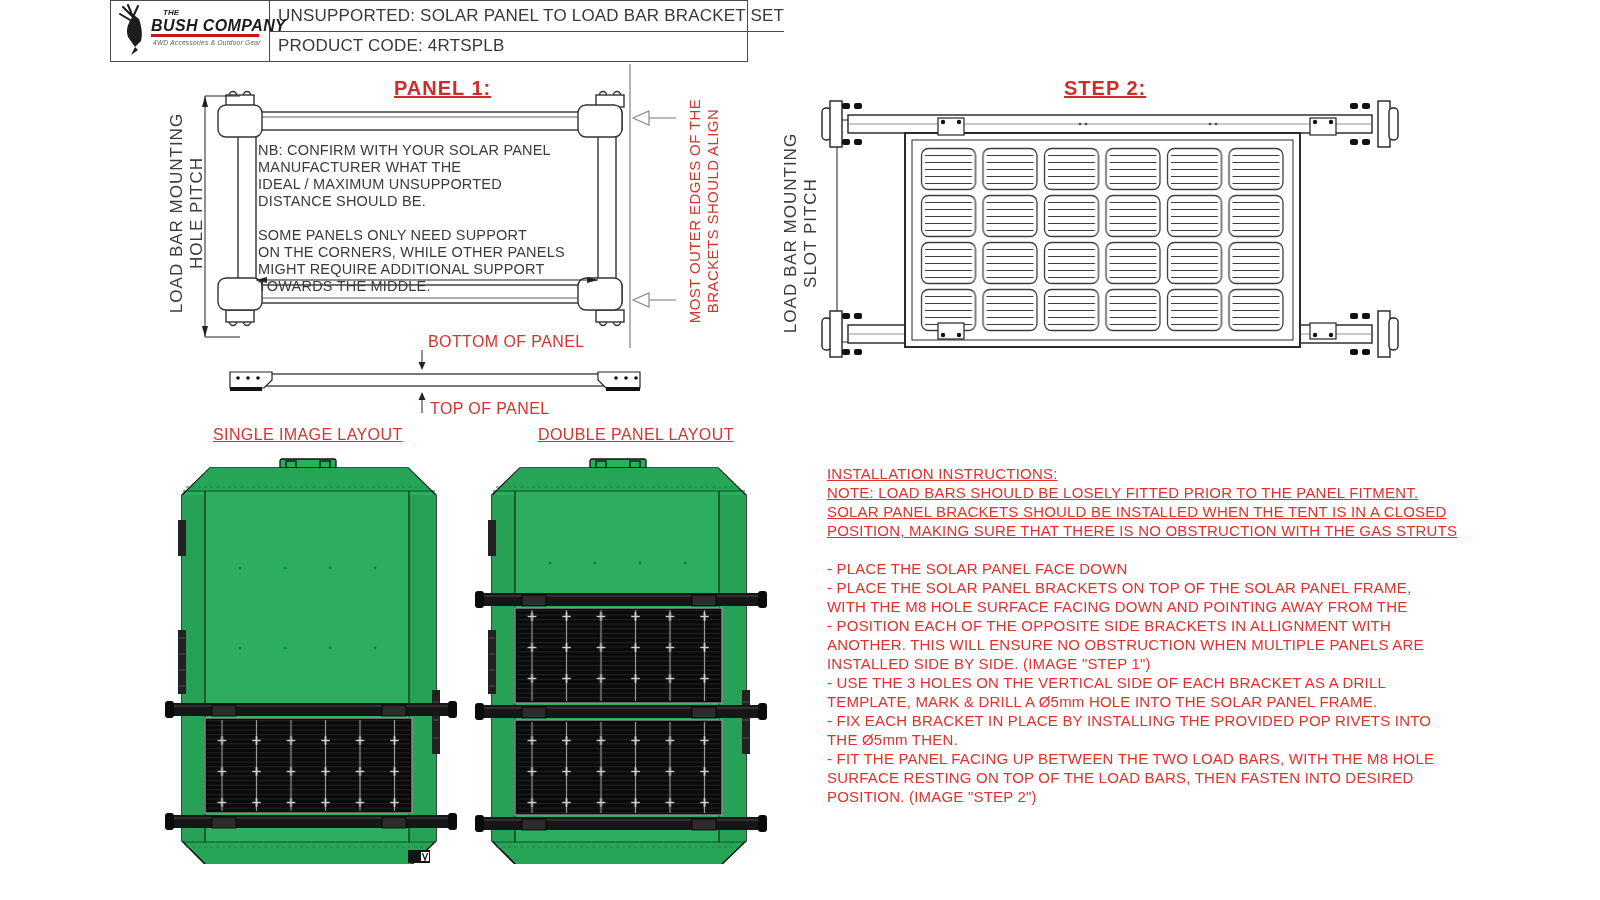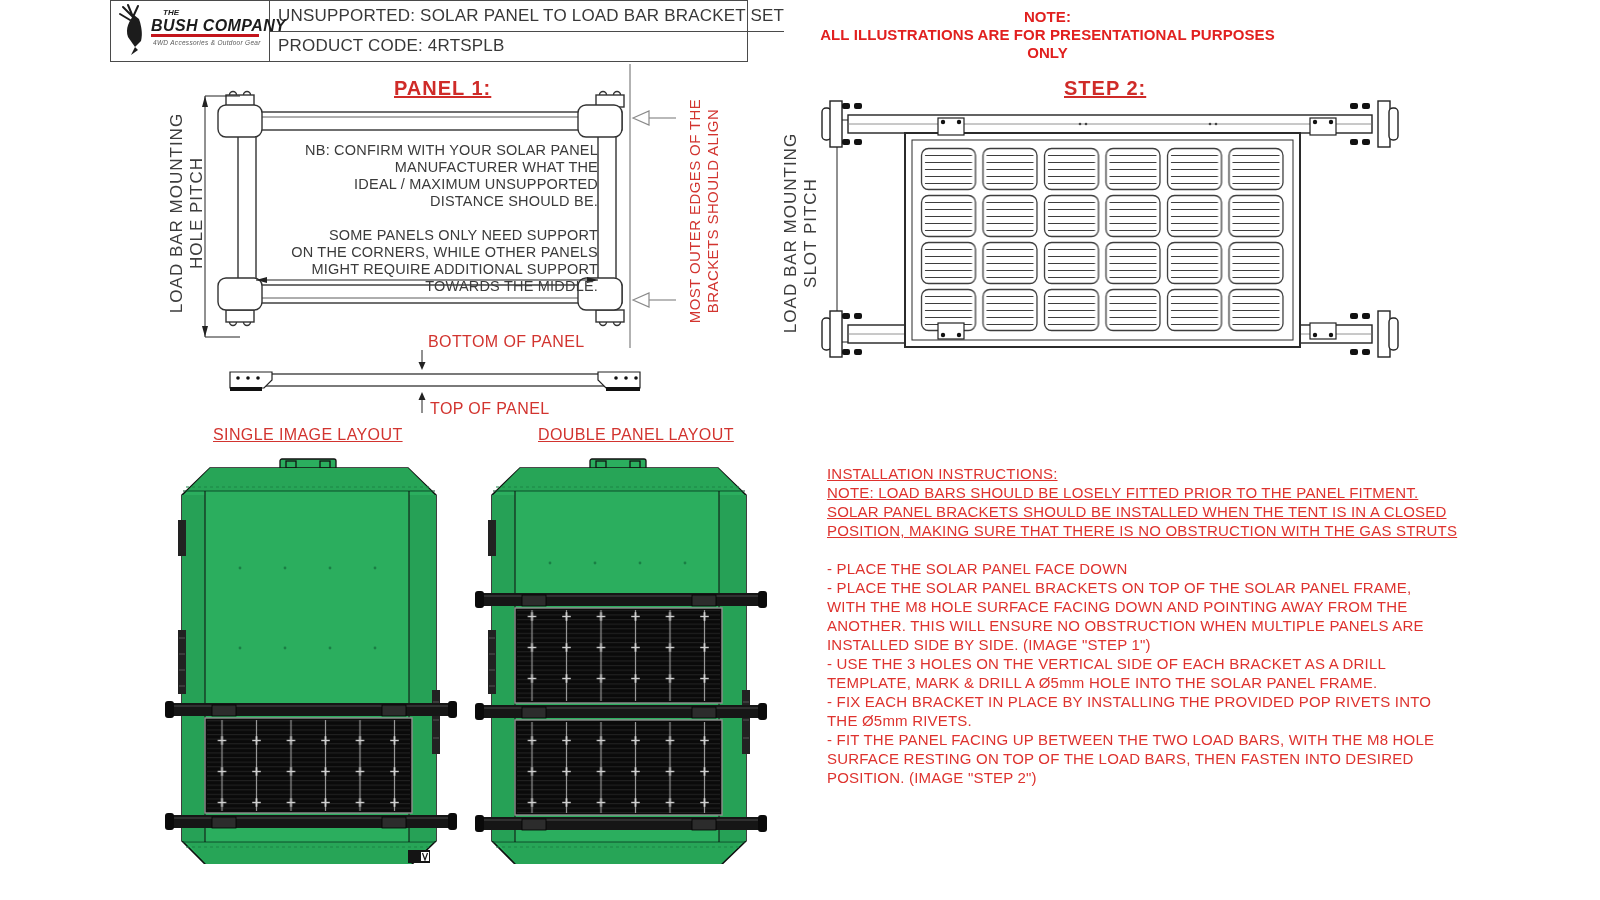--- a/index.html
+++ b/index.html
@@ -21,21 +21,21 @@
   
   #prnote{left:815px;top:8px;width:465px;text-align:center;color:#e1201f;font-weight:700;font-size:15px;line-height:18px;letter-spacing:.1px;}
   
   .step-title{font-size:20px;font-weight:600;color:#cf2b28;text-decoration:underline;letter-spacing:1px;}
   .red-label{color:#d2342f;font-size:16px;letter-spacing:.4px;}
   .red-label.u{text-decoration:underline;}
   .rot{transform:translate(-50%,-50%) rotate(-90deg);text-align:center;white-space:nowrap;}
   .dim-label{color:#3d3d3d;font-size:17px;letter-spacing:1px;line-height:20px;}
   .align-label{color:#d2342f;font-size:15px;letter-spacing:.4px;line-height:18px;}
   
-  #nb-block{left:258px;top:142px;width:340px;text-align:right;color:#3b3b3b;
+  #nb-block{left:258px;top:142px;width:340px;text-align:left;color:#3b3b3b;
             font-size:14.5px;line-height:17px;letter-spacing:.2px;}
   #nb-block .gap{height:17px;}
   
   #instructions{left:827px;top:464px;width:640px;color:#de322e;font-size:15px;letter-spacing:.2px;}
   .ins-line{height:19px;line-height:19px;white-space:nowrap;}
   .ins-line.u{text-decoration:underline;}
   .ins-gap{height:19px;}
   
   #bottom-line{left:705px;top:891px;width:795px;height:1px;background:#8a8a8a;}
   #bottom-tick{left:893px;top:891px;width:1px;height:9px;background:#8a8a8a;}
@@ -59,24 +59,20 @@
       <div class="logo-name txt">BUSH COMPANY</div>
       <div class="logo-bar"></div>
       <div class="logo-tag txt">4WD Accessories &amp; Outdoor Gear</div>
     </div>
     <div id="tb-right">
       <div class="tb-row txt">UNSUPPORTED: SOLAR PANEL TO LOAD BAR BRACKET SET</div>
       <div class="tb-row txt">PRODUCT CODE: 4RTSPLB</div>
     </div>
   </div>
 
-  <div id="prnote" class="abs">
-    <div>NOTE:</div>
-    <div>ALL ILLUSTRATIONS ARE FOR PRESENTATIONAL PURPOSES ONLY</div>
-  </div>
 
   <div class="abs step-title txt" style="left:394px;top:77px;">PANEL 1:</div>
 
   <svg class="abs" style="left:160px;top:70px;overflow:visible;" width="580" height="400" viewBox="0 0 580 400">
     <g stroke="#333" stroke-width="1.4" fill="#fff">
 
       <line x1="470" y1="-6" x2="470" y2="278" stroke="#555" stroke-width="0.9" fill="none"></line>
 
       <g>
         <circle cx="73" cy="25" r="3.5"></circle>
@@ -463,26 +459,27 @@
 
   <div id="instructions" class="abs">
     <div class="ins-line u">INSTALLATION INSTRUCTIONS:</div>
     <div class="ins-line u">NOTE: LOAD BARS SHOULD BE LOSELY FITTED PRIOR TO THE PANEL FITMENT.</div>
     <div class="ins-line u">SOLAR PANEL BRACKETS SHOULD BE INSTALLED WHEN THE TENT IS IN A CLOSED</div>
     <div class="ins-line u">POSITION, MAKING SURE THAT THERE IS NO OBSTRUCTION WITH THE GAS STRUTS</div>
     <div class="ins-gap"></div>
     <div class="ins-line">- PLACE THE SOLAR PANEL FACE DOWN</div>
     <div class="ins-line">- PLACE THE SOLAR PANEL BRACKETS ON TOP OF THE SOLAR PANEL FRAME,</div>
     <div class="ins-line">WITH THE M8 HOLE SURFACE FACING DOWN AND POINTING AWAY FROM THE</div>
+    <div class="ins-line">- POSITION EACH OF THE OPPOSITE SIDE BRACKETS IN ALLIGNMENT WITH</div>
     <div class="ins-line">ANOTHER. THIS WILL ENSURE NO OBSTRUCTION WHEN MULTIPLE PANELS ARE</div>
     <div class="ins-line">INSTALLED SIDE BY SIDE. (IMAGE "STEP 1")</div>
     <div class="ins-line">- USE THE 3 HOLES ON THE VERTICAL SIDE OF EACH BRACKET AS A DRILL</div>
     <div class="ins-line">TEMPLATE, MARK &amp; DRILL A Ø5mm HOLE INTO THE SOLAR PANEL FRAME.</div>
     <div class="ins-line">- FIX EACH BRACKET IN PLACE  BY INSTALLING THE PROVIDED POP RIVETS INTO</div>
-    <div class="ins-line">THE Ø5mm RIVETS.</div>
+    <div class="ins-line">THE Ø5mm THEN.</div>
     <div class="ins-line">- FIT THE PANEL FACING UP BETWEEN THE TWO LOAD BARS, WITH THE M8 HOLE</div>
     <div class="ins-line">SURFACE RESTING ON TOP OF THE LOAD BARS, THEN FASTEN INTO DESIRED</div>
     <div class="ins-line">POSITION. (IMAGE "STEP 2")</div>
   </div>
 
   <div id="bottom-line" class="abs"></div>
   <div id="bottom-tick" class="abs"></div>
 
 </div>
 

